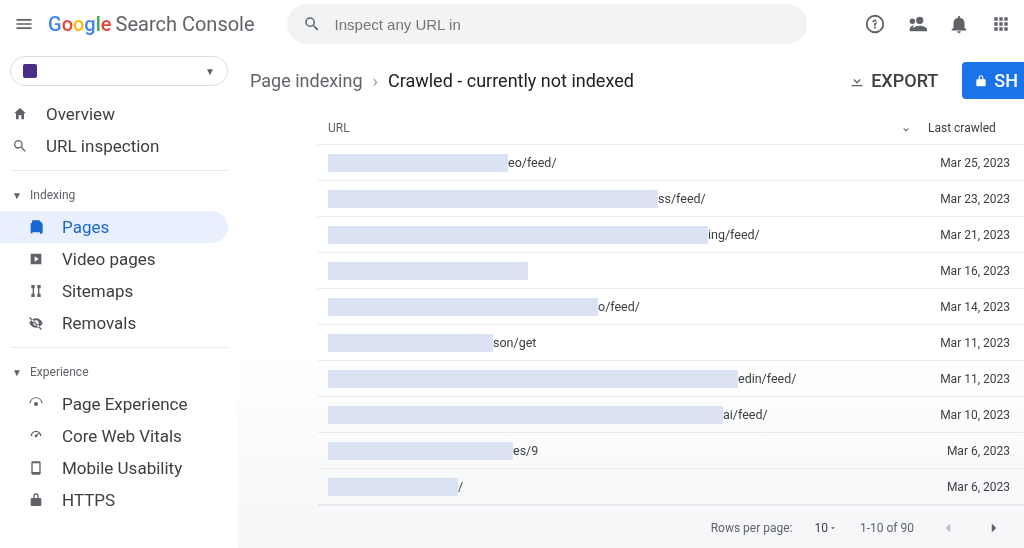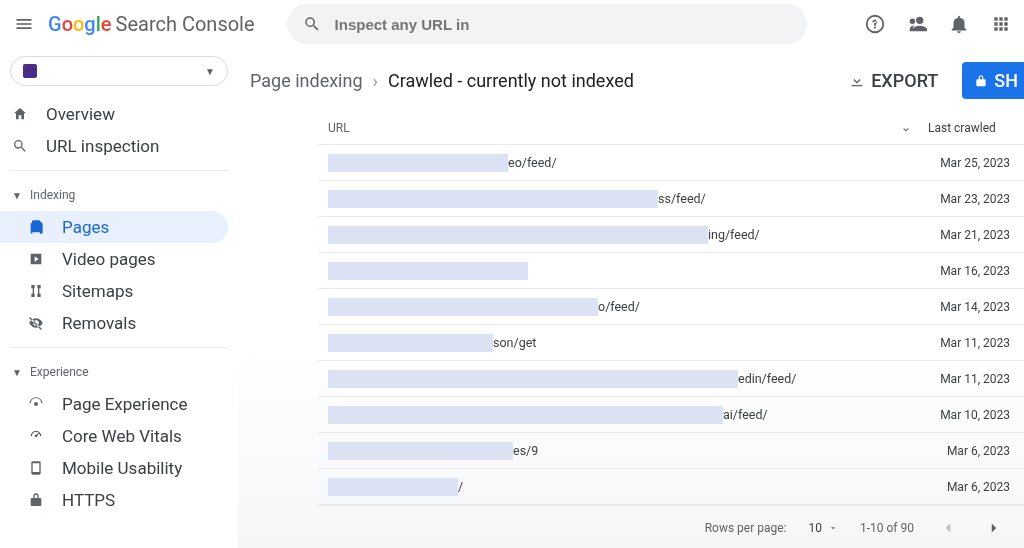--- a/index.html
+++ b/index.html
@@ -33,21 +33,21 @@
     background:#f1f3f4;
     border-radius: 22px;
     display:flex; align-items:center;
     padding:0 16px;
     color:#5f6368;
     margin-left: 20px;
   }
   .searchbox .icon { margin-right:14px; }
   .searchbox input {
     border:none; background:transparent; outline:none;
-    font-size:15px; color:#701a75; width:100%;font-weight:bold;
+    font-size:15px; color:#701a75; width:100%;
   }
   .spacer { flex:1; }
   .top-icons { display:flex; align-items:center; gap:20px; color:#5f6368; }
   .top-icons .icon { width:22px; height:22px; display:flex; align-items:center; justify-content:center; cursor:pointer; }
 
   
   .layout { display:flex; height:calc(548px - 48px); }
 
   
   .sidebar {
@@ -138,21 +138,21 @@
   .redact {
     height:18px; background:#dbe2f4; display:inline-block;
   }
   .url-tail { color:#3c4043; font-size:12.5px; }
   .pager {
     height:44px; display:flex; align-items:center; justify-content:flex-end;
     gap:22px; padding-right:18px;
     font-size:12px; color:#5f6368;
     border-top:1px solid #e8eaed;
   }
-  .pager .rpp-val { display:flex; align-items:center; gap:6px; color:#3c4043; }
+  .pager .rpp-val { display:flex; align-items:center; color:#3c4043; }
   .pager .navbtn { width:24px; height:24px; display:flex; align-items:center; justify-content:center; border-radius:50%; cursor:pointer; }
   .pager .navbtn.disabled { color:#bdc1c6; cursor:default; }
 
   svg { display:block; }
 </style>
 </head>
 <body>
 
 <div class="topbar">
   <div class="hamburger">

